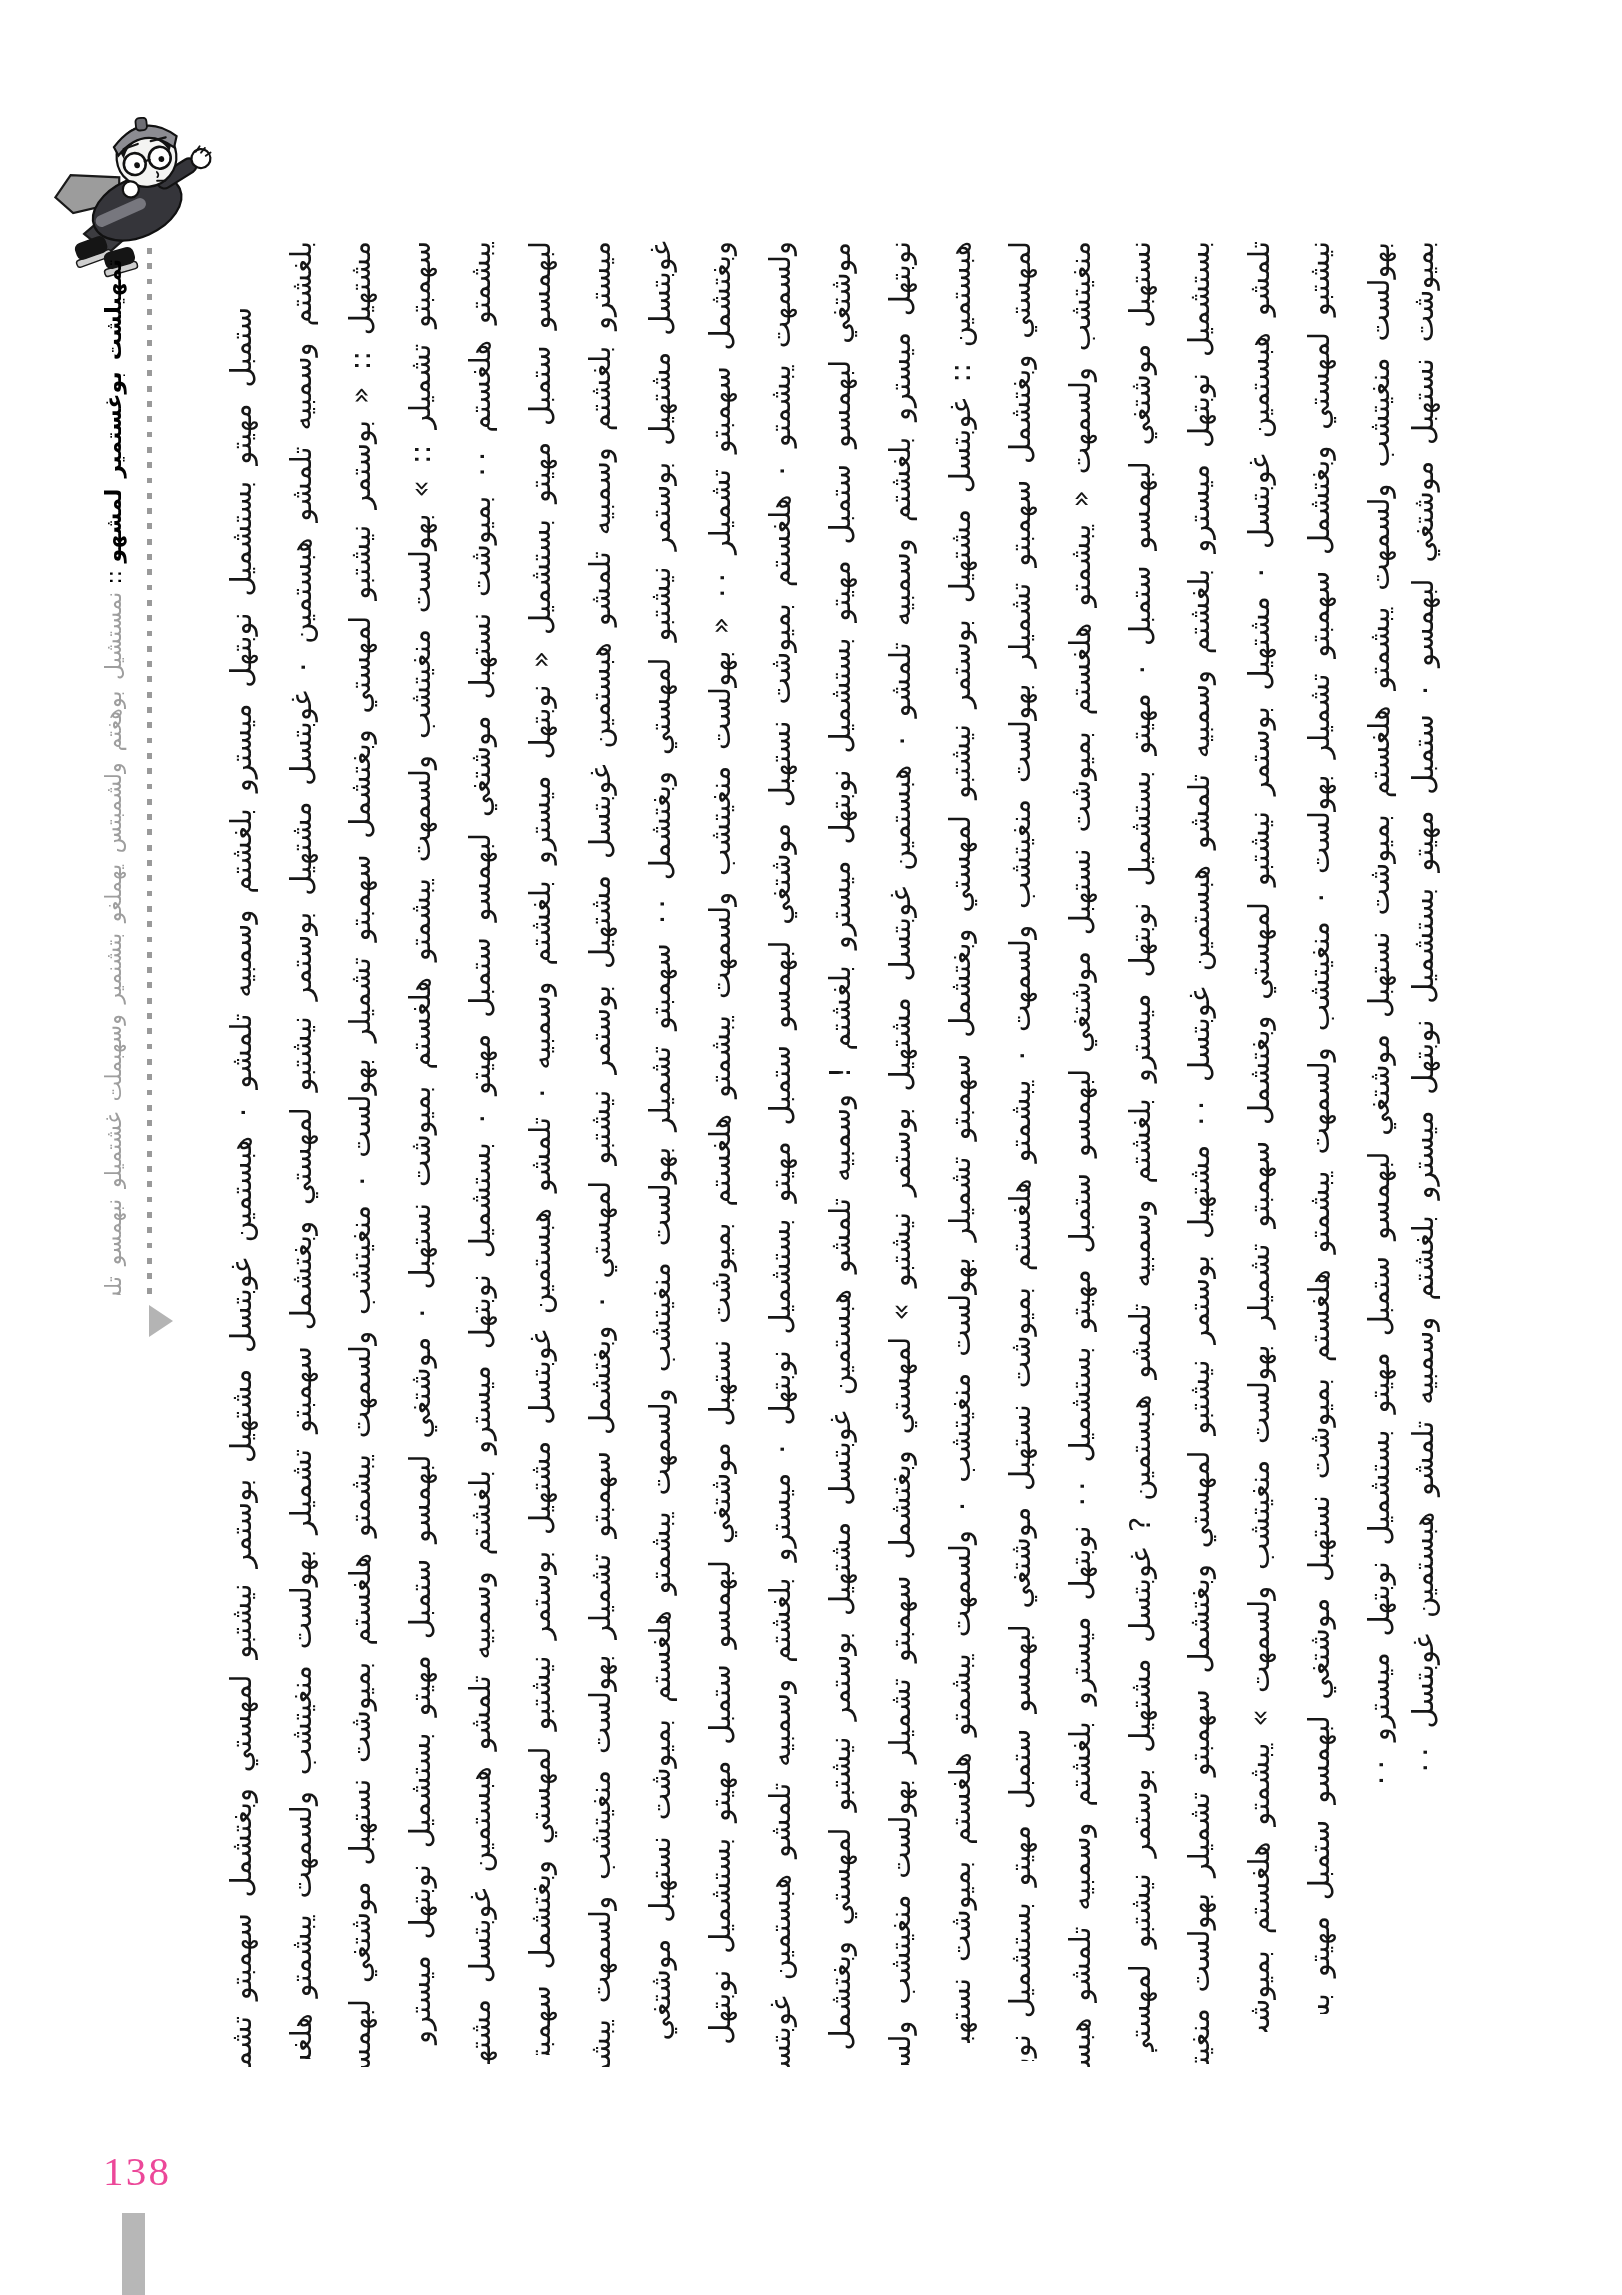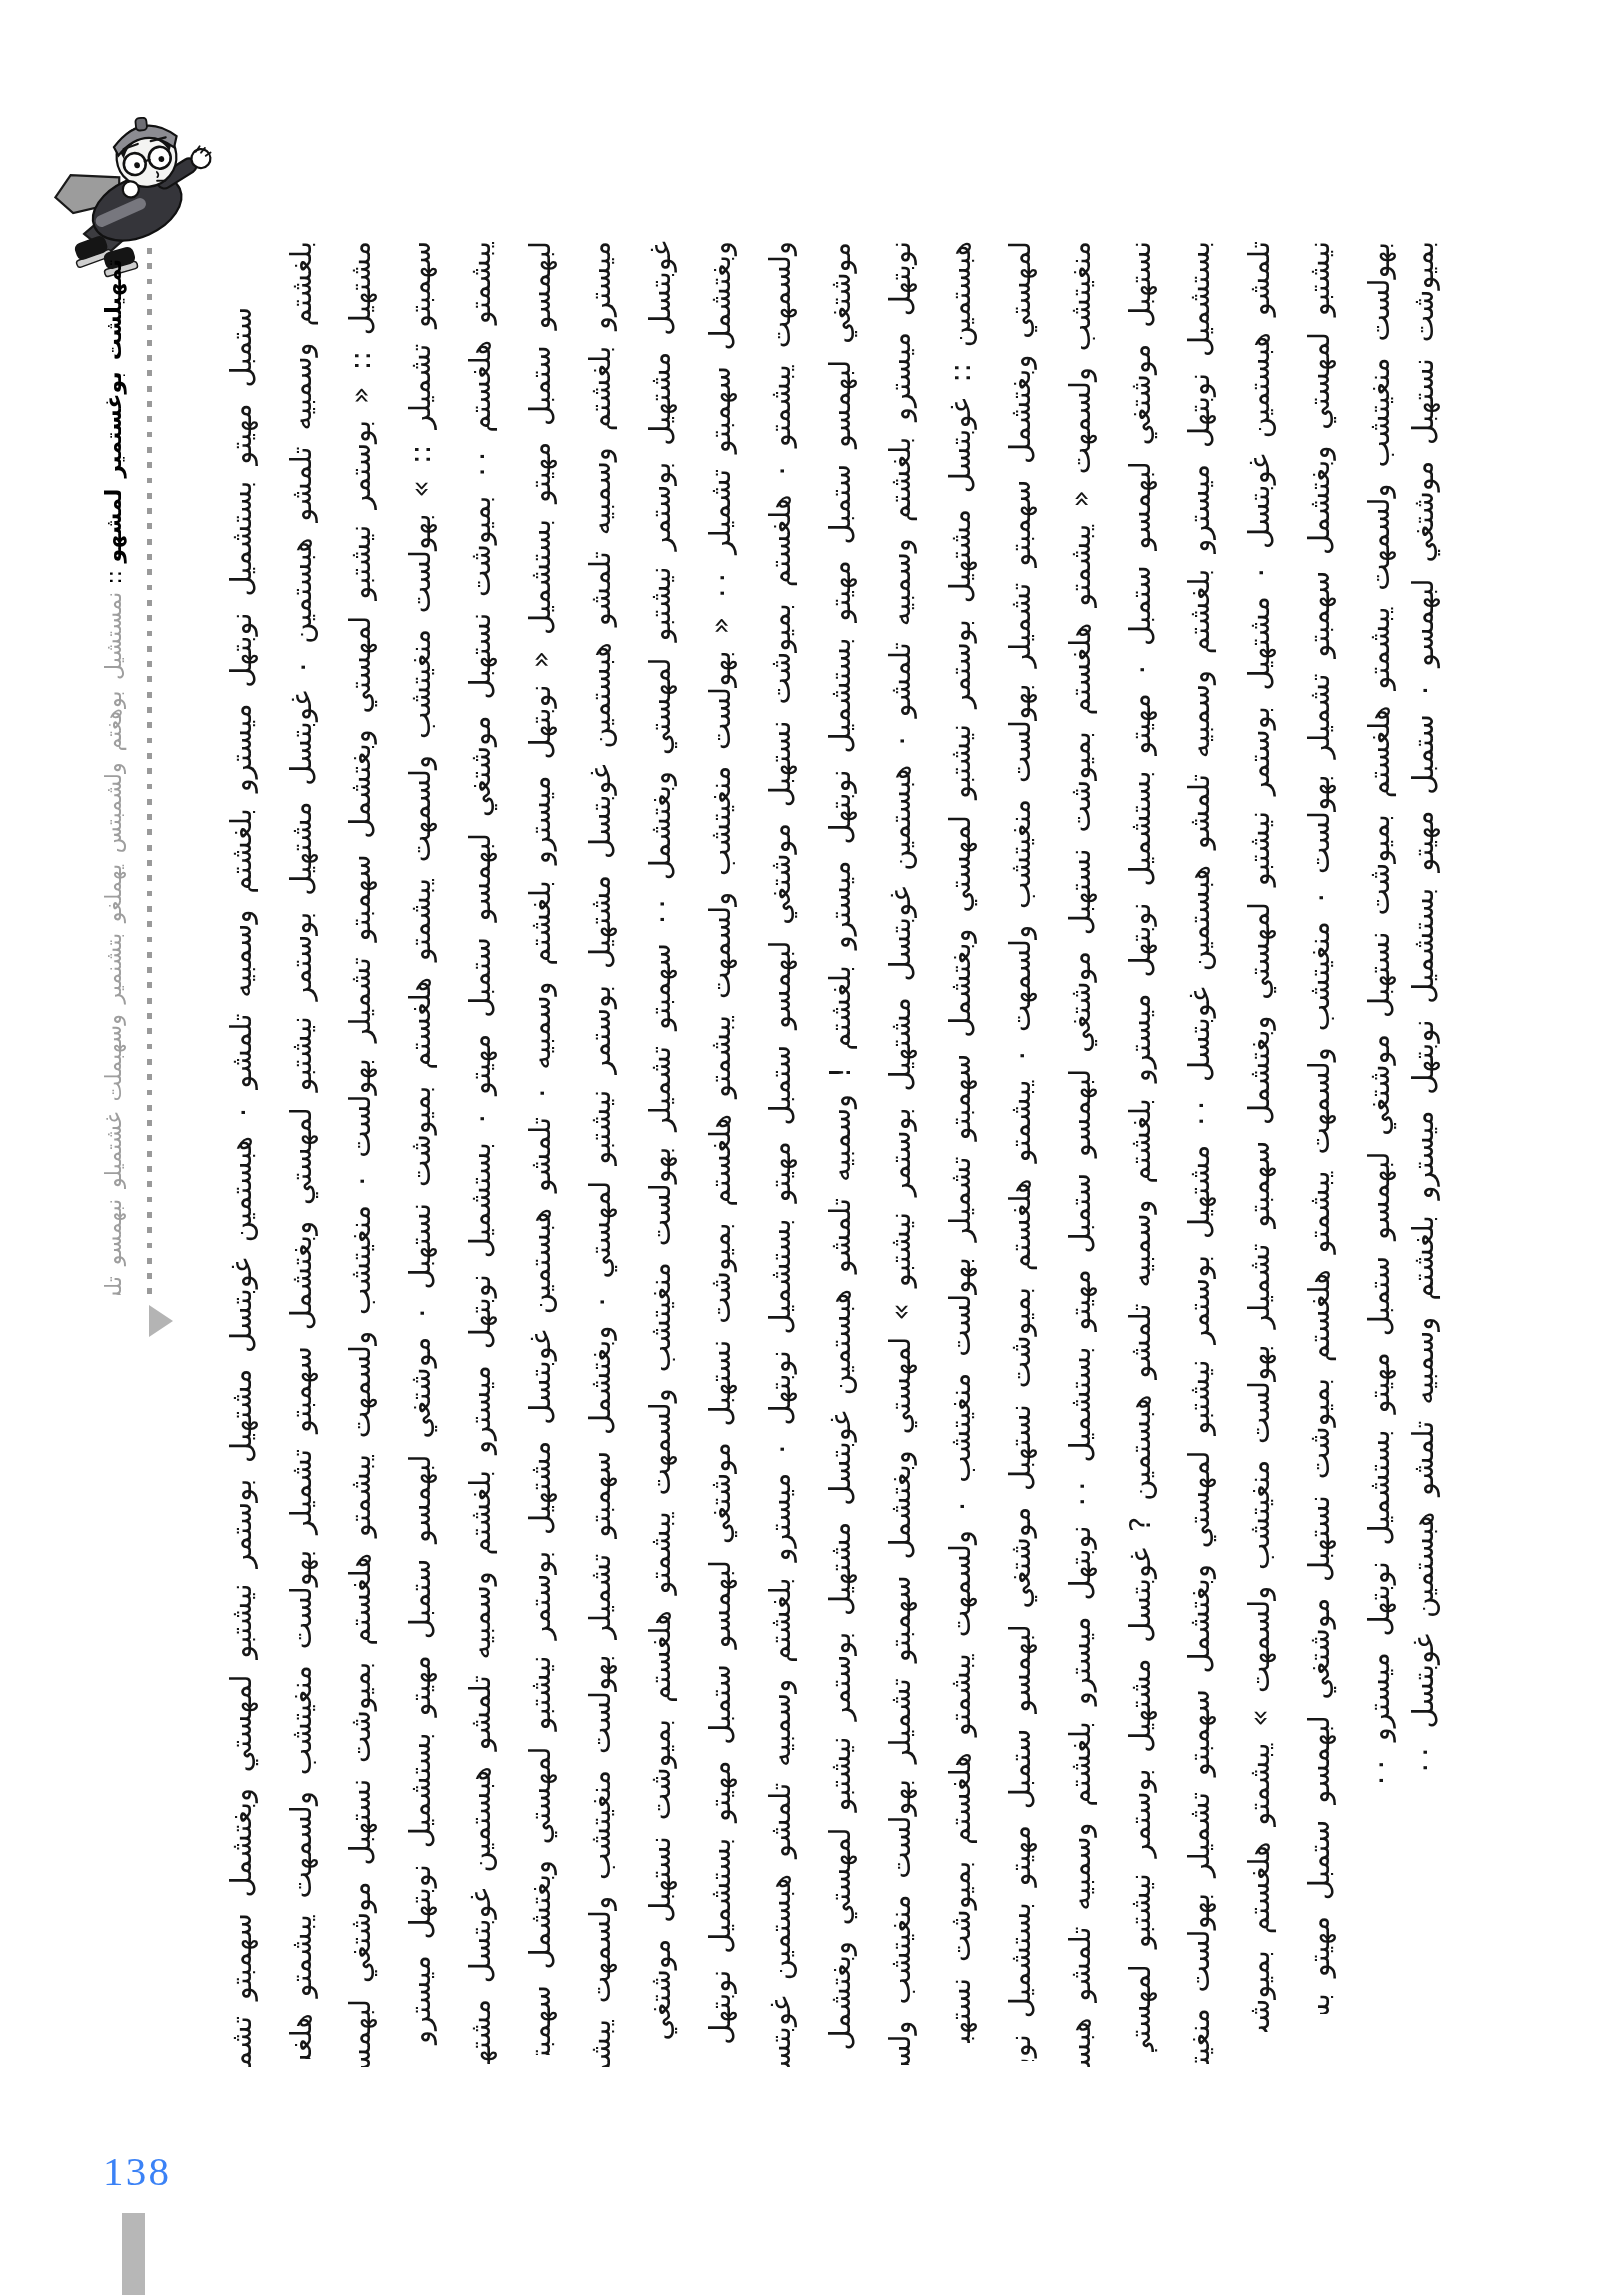--- a/index.html
+++ b/index.html
@@ -13,21 +13,21 @@
         transform-origin:0 0;transform:rotate(-90deg);direction:rtl;white-space:nowrap;overflow:hidden;
         font:22px/29px "DejaVu Sans",sans-serif;color:var(--graytext,#9e9e9e);word-spacing:3.7px;}
   .hb{color:#000;font-weight:bold;border-bottom:5.1px solid #000;padding-bottom:4.4px;}
   .hsep{color:#000;margin:0 7.3px;letter-spacing:1.5px;}
   .dash{position:absolute;left:147px;top:248px;width:5.1px;height:1049px;
         background:repeating-linear-gradient(180deg,var(--dash,#9a9a9a) 0 5.8px,transparent 5.8px 15.3px);}
   .tri{position:absolute;left:149px;top:1305px;width:0;height:0;
        border-top:16px solid transparent;border-bottom:16px solid transparent;
        border-left:24px solid var(--marker,#b4b4b4);}
   .pnum{position:absolute;left:103px;top:2149px;font:41px/44px "Liberation Serif","DejaVu Serif",serif;
-        color:#3b82f6;letter-spacing:2.2px;text-align:center;}
+        color:#ec4899;letter-spacing:2.2px;text-align:center;}
   .tab{position:absolute;left:122px;top:2213px;width:23.4px;height:83px;background:var(--bar,#b7b7b7);}
   svg .ln{stroke:#141414;stroke-linecap:round;fill:none;}
 </style>
 </head>
 <body>
 
 <div class="page">
 
   <svg style="position:absolute;left:50px;top:117px;" width="178" height="161" viewBox="0 0 244 220">
     <g transform="rotate(-6 120 110)">

